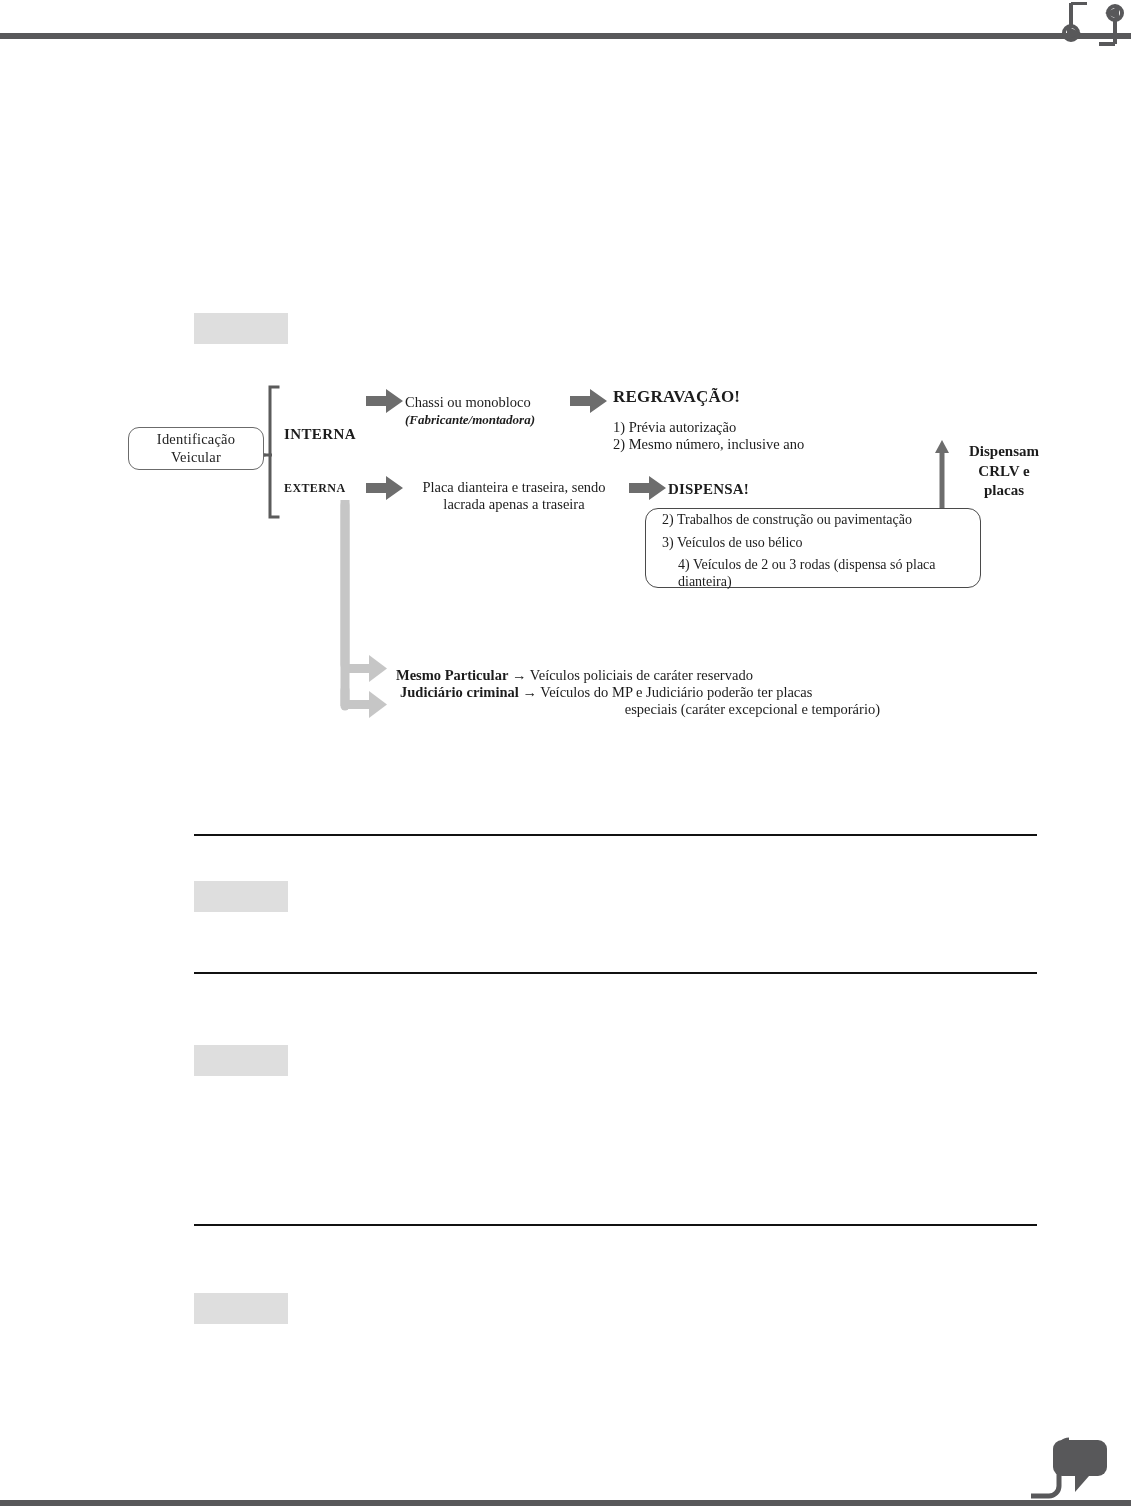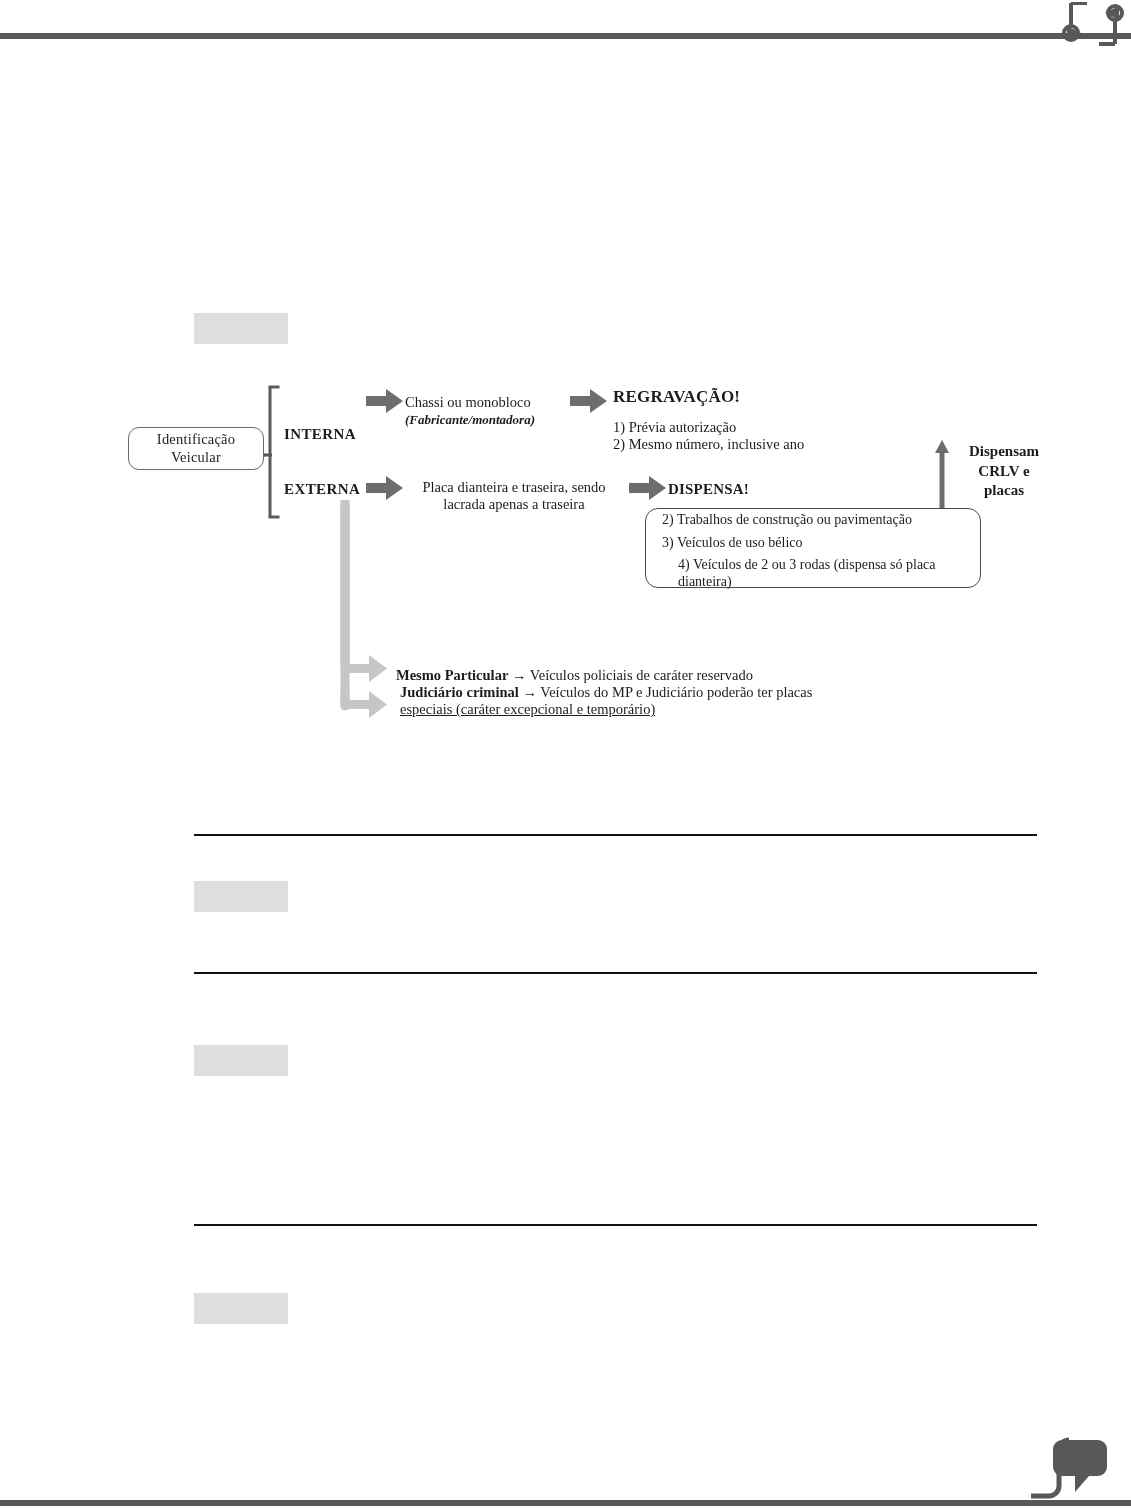--- a/index.html
+++ b/index.html
@@ -115,21 +115,21 @@
     top: 394px;
     font-weight: bold;
     font-size: 15px;
     letter-spacing: .4px;
     margin-top: 32px;
   }
   .lbl-externa {
     left: 284px;
     top: 481px;
     font-weight: bold;
-    font-size: 15px;
+    font-size: 12px;
     letter-spacing: .4px;
   }
 
   .txt-chassi {
     left: 405px;
     top: 394px;
     width: 220px;
     font-size: 14.5px;
   }
   .txt-chassi .sub {
@@ -217,21 +217,21 @@
   }
   .txt-particular b { font-weight: bold; }
 
   .txt-criminal {
     left: 400px;
     top: 684px;
     width: 480px;
     font-size: 14.5px;
   }
   .txt-criminal .l1 { display: block; }
-  .txt-criminal .l2 { display: block; text-align: left; text-decoration: underline; }
+  .txt-criminal .l2 { display: block; text-align: right; }
   .txt-criminal b { font-weight: bold; }
 </style>
 </head>
 <body>
 
 <div id="page">
 
   <div class="top-bar"></div>
   <div class="bottom-bar"></div>
 

